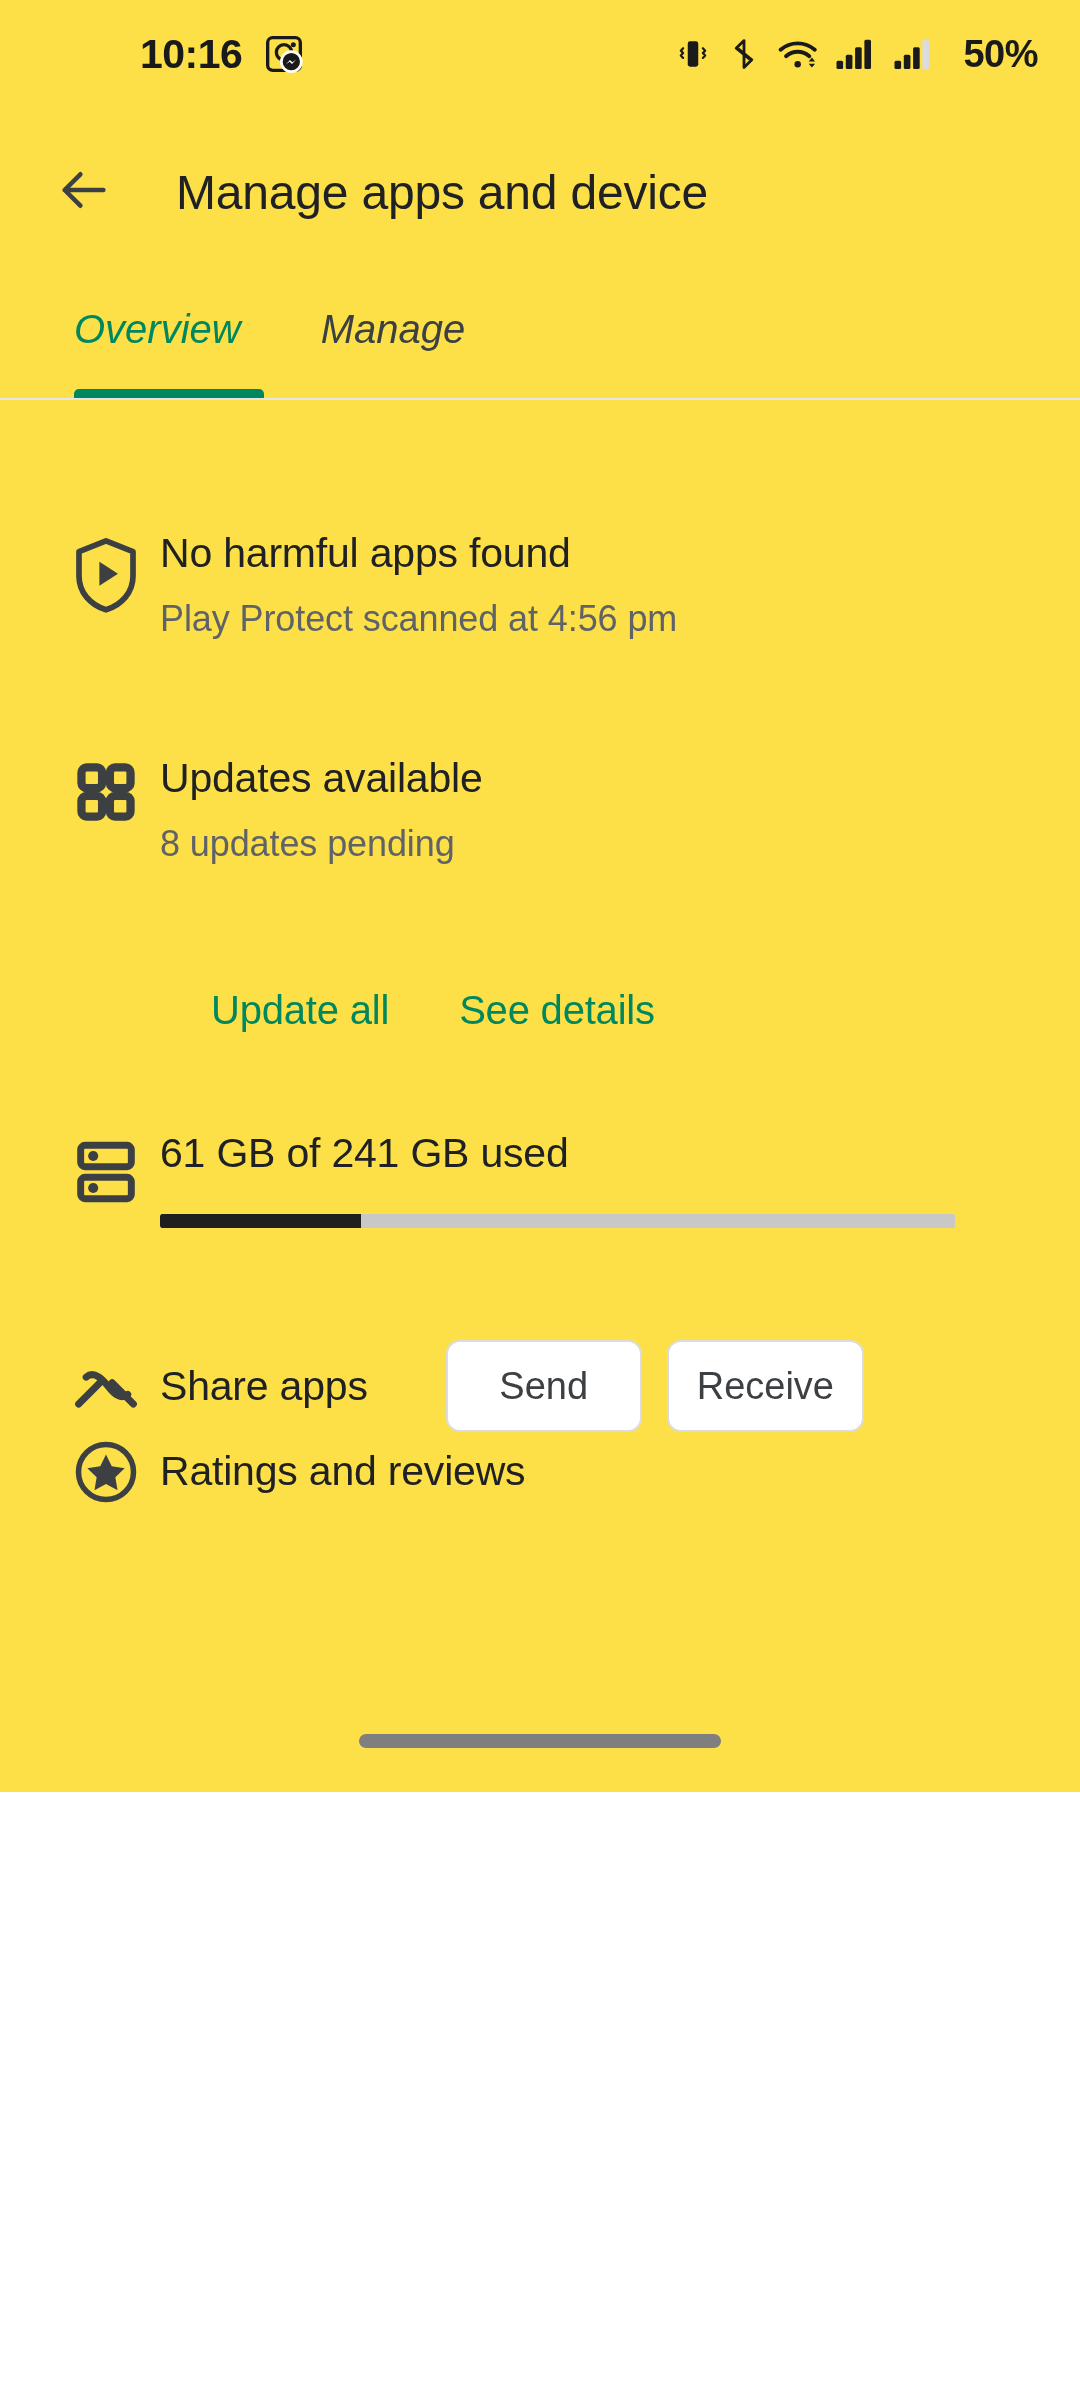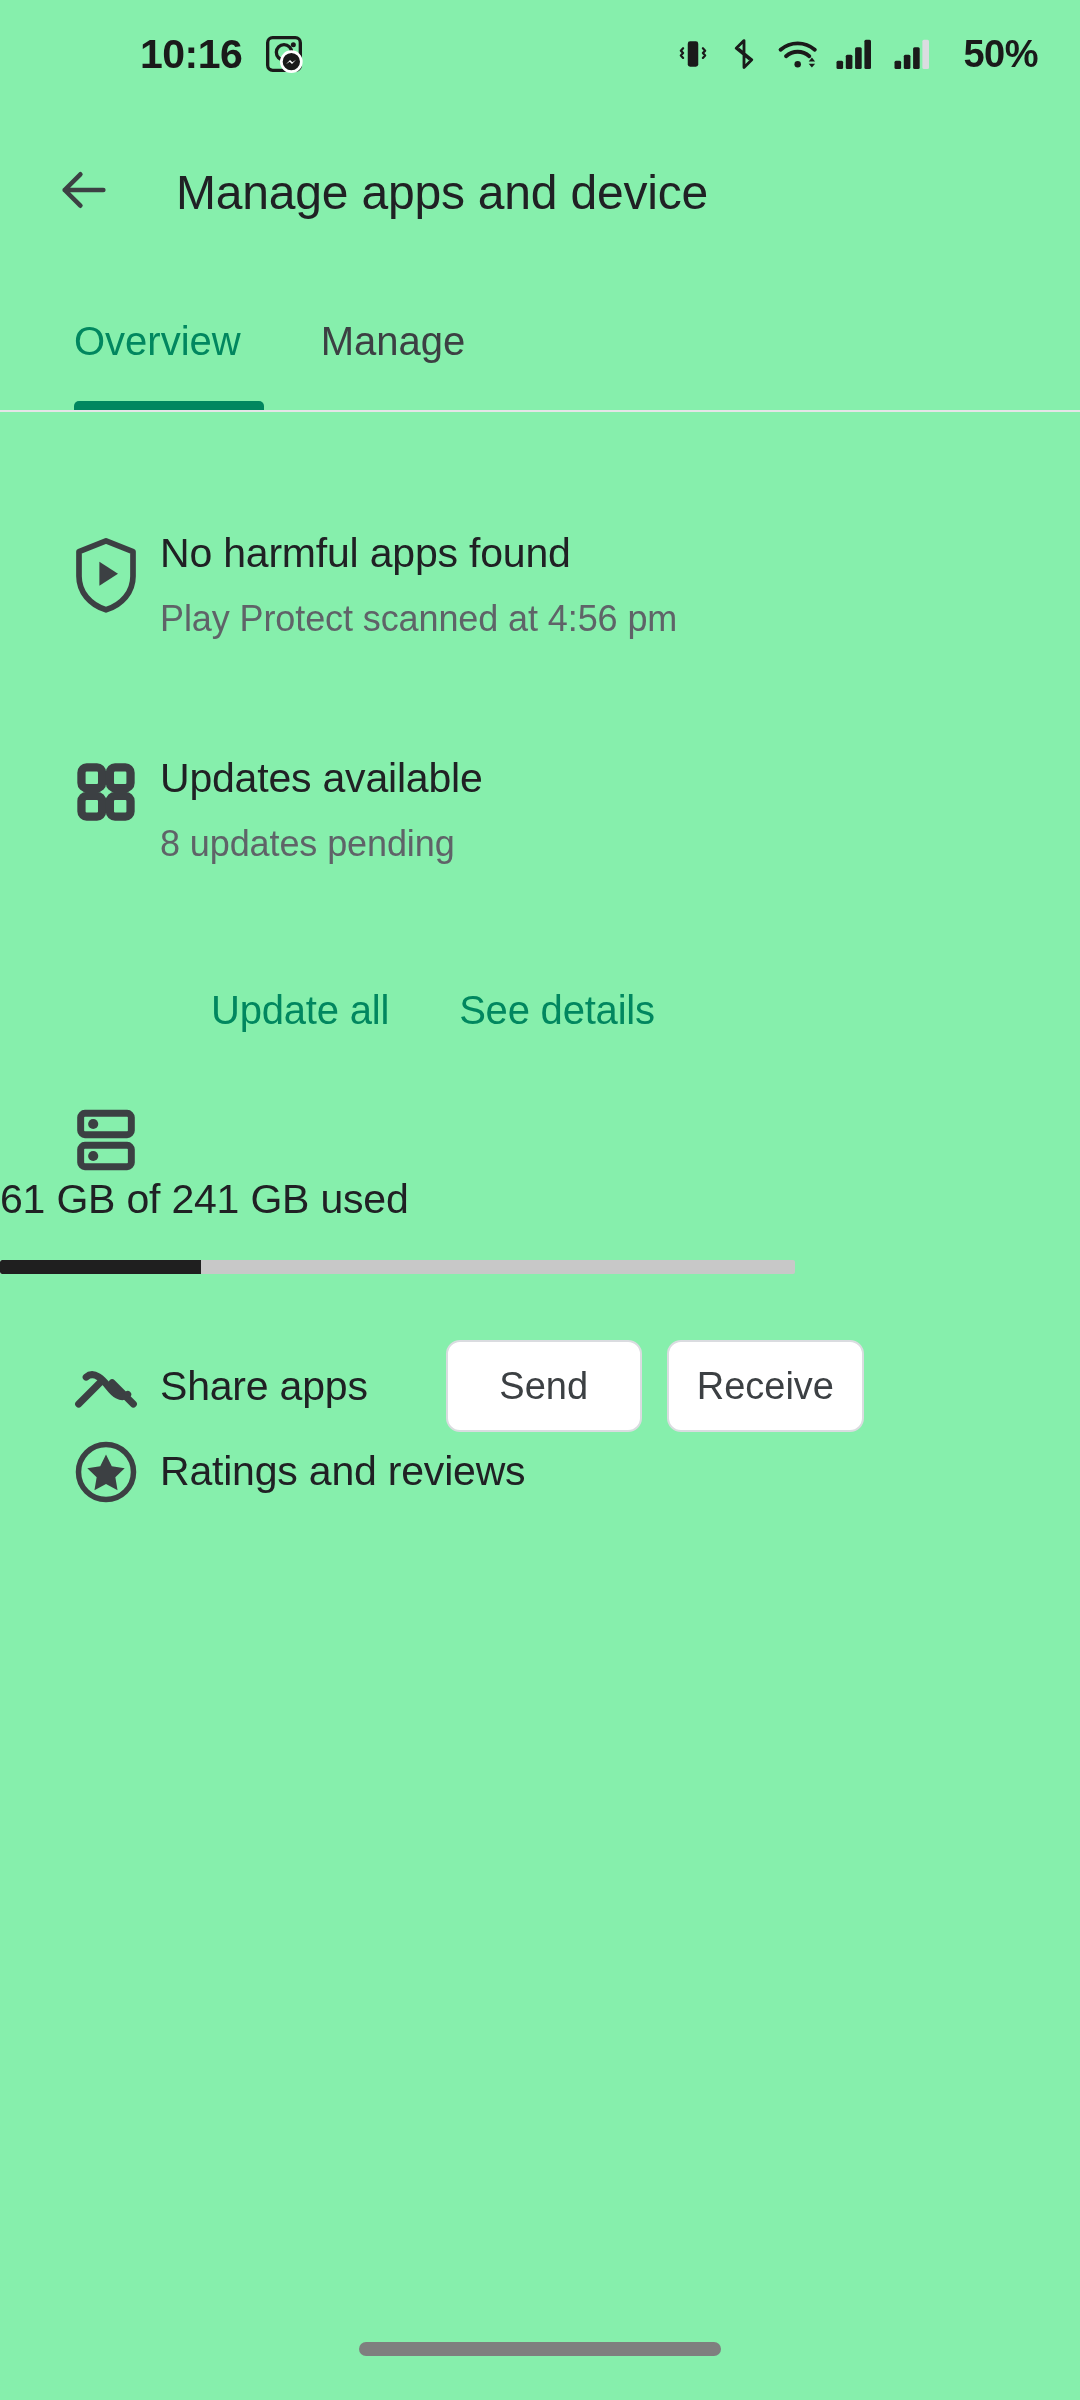--- a/index.html
+++ b/index.html
@@ -7,22 +7,22 @@
   html, body {
     width: 1080px;
     height: 2400px;
     background: #ffffff;
     font-family: "Liberation Sans", sans-serif;
     -webkit-font-smoothing: antialiased;
   }
   .phone {
     position: relative;
     width: 1080px;
-    height: 2400px;
-    background: #86efac;
+    height: 1792px;
+    background: #fde047;
     overflow: hidden;
   }
 
   
   .status-bar {
     position: absolute;
     top: 0; left: 0;
     width: 1080px;
     height: 108px;
     display: flex;
@@ -77,23 +77,24 @@
   .page-title {
     font-size: 48px;
     color: #202124;
     margin-left: 44px;
     letter-spacing: -0.2px;
   }
 
   
   .tabs {
     position: absolute;
-    top: 280px; left: 0;
+    top: 268px; left: 0;
     width: 1080px;
     height: 132px;
+    font-style: italic;
   }
   .tabs-row {
     display: flex;
     align-items: center;
     height: 128px;
   }
   .tab {
     font-size: 40px;
     cursor: pointer;
     padding: 0 0 6px 0;
@@ -161,21 +162,21 @@
   }
   .action-link {
     font-size: 40px;
     color: #01875f;
     cursor: pointer;
     letter-spacing: -0.2px;
   }
   .action-link + .action-link { margin-left: 70px; }
 
   
-  #row-storage { top: 1098px; flex-direction: column; }
+  #row-storage { top: 1130px; }
   .progress-track {
     margin-top: 36px;
     width: 795px;
     height: 14px;
     background: #c8c8c8;
     border-radius: 2px;
     overflow: hidden;
   }
   .progress-fill {
     height: 14px;

